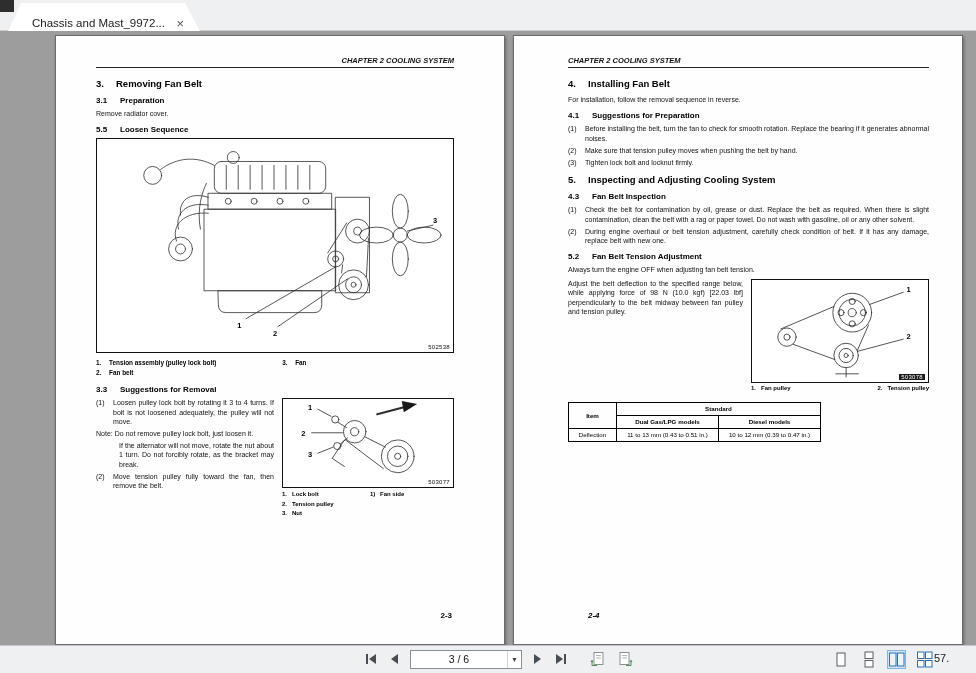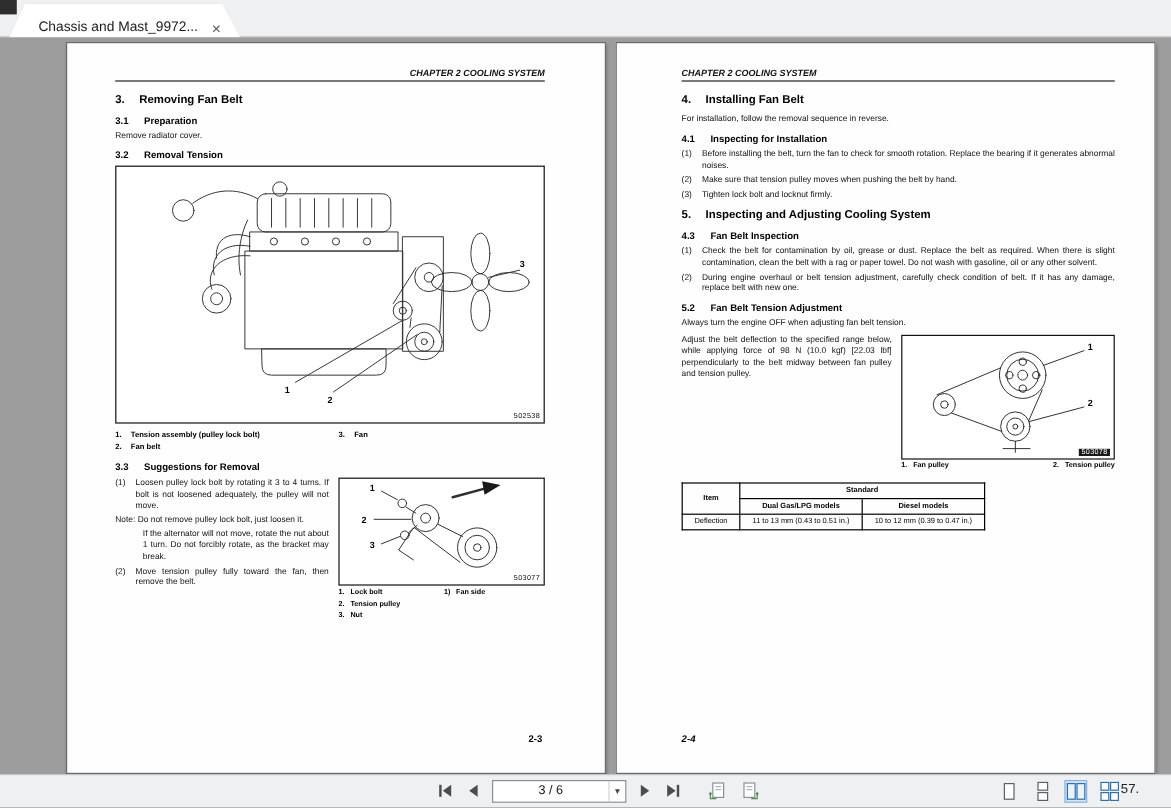--- a/index.html
+++ b/index.html
@@ -70,21 +70,21 @@
   .warnbar { background:#57585a; color:#fff; display:flex; align-items:center; justify-content:center; gap:5px;
              font-size:8px; font-weight:bold; letter-spacing:.4px; padding:2.5px 0; margin:8px 0 4px; }
   .warn-tri { font-size:7px; line-height:1; }
 
   .spec { border-collapse:collapse; font-size:6.2px; margin-top:11px; color:#000; }
   .spec th, .spec td { border:1px solid #000; padding:2.5px 3px; text-align:center; }
   .spec th { font-weight:bold; }
   .spec td { font-weight:normal; }
   .spec .c-item { width:48px; } .spec .c-val { width:102px; }
 
-  .pageno { position:absolute; bottom:24px; font-size:8px; font-weight:bold; color:#000; }
+  .pageno { position:absolute; bottom:24px; font-size:8px; font-weight:bold; color:#000;margin-left:20px; }
   .pn-right { right:52px; } .pn-left { left:54px;font-style:italic; }
 
   
   .statusbar { position:absolute; left:0; right:0; bottom:0; height:28px; background:#eef0f1; border-top:1px solid #c2c6ca; z-index:3;padding-left:37px; }
   .nav { position:absolute; left:362px; top:3px; display:flex; align-items:center; gap:6px; }
   .navbtn { width:18px; height:20px; display:flex; align-items:center; justify-content:center; cursor:pointer; }
   .pagebox { width:112px; height:19px; background:#fff; border:1px solid #898f94; display:flex; align-items:stretch; }
   .pb-text { flex:1; display:flex; align-items:center; justify-content:center; font-size:10.5px; color:#111; }
   .pb-caret { flex:none; width:14px; display:flex; align-items:center; justify-content:center; font-size:8px; color:#444; border-left:1px solid #d2d2d2; cursor:pointer; }
   .xtra { display:flex; gap:10px; margin-left:12px; }
@@ -116,22 +116,22 @@
       <div class="h1">
         <span class="num">3.</span>
         <span>Removing Fan Belt</span>
       </div>
       <div class="h2">
         <span class="num">3.1</span>
         <span>Preparation</span>
       </div>
       <div class="p">Remove radiator cover.</div>
       <div class="h2">
-        <span class="num">3.2</span>
-        <span>Removal Tension</span>
+        <span class="num">5.5</span>
+        <span>Loosen Sequence</span>
       </div>
 
       <div class="figbox fig1">
         <svg class="lineart" viewBox="0 0 358 213" preserveAspectRatio="xMidYMid meet">
           <g stroke="#2e2e2e" fill="none" stroke-width="0.8" stroke-linecap="round" stroke-linejoin="round">
             <rect x="118" y="22" width="112" height="32" rx="7"></rect>
             <line x1="130" y1="26" x2="130" y2="50"></line>
               <line x1="142" y1="26" x2="142" y2="50"></line>
             <line x1="154" y1="26" x2="154" y2="50"></line>
               <line x1="166" y1="26" x2="166" y2="50"></line>
@@ -284,21 +284,21 @@
       <div class="chap">CHAPTER 2 COOLING SYSTEM</div>
       <div class="rule"></div>
 
       <div class="h1">
         <span class="num">4.</span>
         <span>Installing Fan Belt</span>
       </div>
       <div class="p">For installation, follow the removal sequence in reverse.</div>
       <div class="h2">
         <span class="num">4.1</span>
-        <span>Inspecting for Installation</span>
+        <span>Suggestions for Preparation</span>
       </div>
 
       <div class="item">
         <span class="num">(1)</span>
         <span class="txt">Before installing the belt, turn the fan to check for smooth rotation. Replace the bearing if it generates abnormal noises.</span>
       </div>
       <div class="item">
         <span class="num">(2)</span>
         <span class="txt">Make sure that tension pulley moves when pushing the belt by hand.</span>
       </div>

